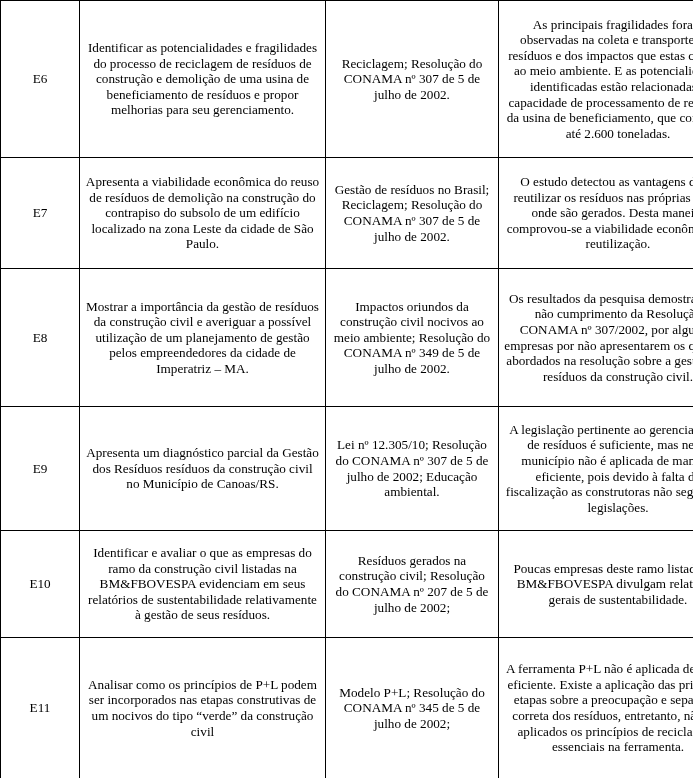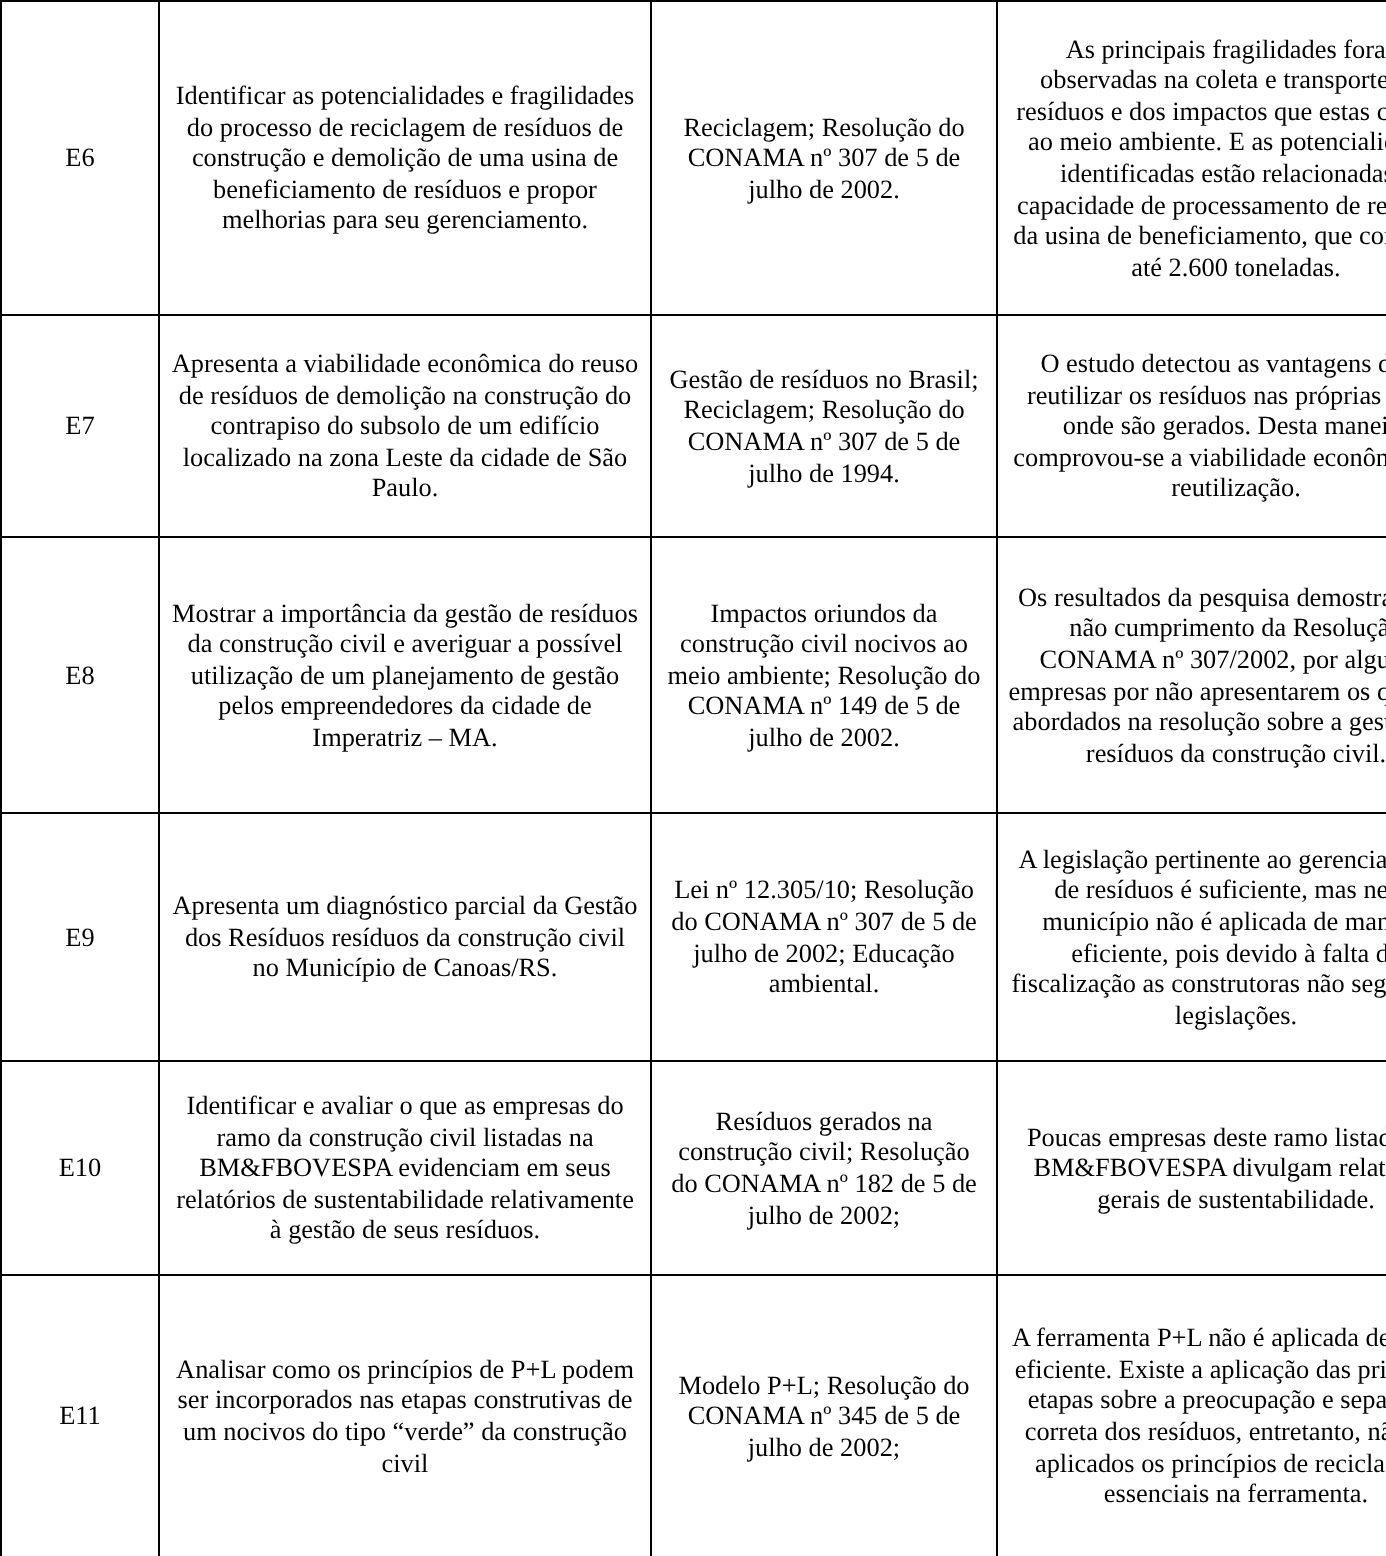--- a/index.html
+++ b/index.html
@@ -77,36 +77,36 @@
     </tr>
 
     <tr class="row-e7">
       <td class="col-id">
         <span class="cell-text">E7</span>
       </td>
       <td class="col-obj">
         <span class="cell-text">Apresenta a viabilidade econômica do reuso de resíduos de demolição na construção do contrapiso do subsolo de um edifício localizado na zona Leste da cidade de São Paulo.</span>
       </td>
       <td class="col-key">
-        <span class="cell-text">Gestão de resíduos no Brasil; Reciclagem; Resolução do CONAMA nº 307 de 5 de julho de 1994.</span>
+        <span class="cell-text">Gestão de resíduos no Brasil; Reciclagem; Resolução do CONAMA nº 307 de 5 de julho de 2002.</span>
       </td>
       <td class="col-res">
         <span class="cell-text">O estudo detectou as vantagens de se reutilizar os resíduos nas próprias obras onde são gerados. Desta maneira comprovou-se a viabilidade econômica da reutilização.</span>
       </td>
     </tr>
 
     <tr class="row-e8">
       <td class="col-id">
         <span class="cell-text">E8</span>
       </td>
       <td class="col-obj">
         <span class="cell-text">Mostrar a importância da gestão de resíduos da construção civil e averiguar a possível utilização de um planejamento de gestão pelos empreendedores da cidade de Imperatriz – MA.</span>
       </td>
       <td class="col-key">
-        <span class="cell-text">Impactos oriundos da construção civil nocivos ao meio ambiente; Resolução do CONAMA nº 149 de 5 de julho de 2002.</span>
+        <span class="cell-text">Impactos oriundos da construção civil nocivos ao meio ambiente; Resolução do CONAMA nº 349 de 5 de julho de 2002.</span>
       </td>
       <td class="col-res">
         <span class="cell-text">Os resultados da pesquisa demostraram o não cumprimento da Resolução CONAMA nº 307/2002, por algumas empresas por não apresentarem os quesitos abordados na resolução sobre a gestão dos resíduos da construção civil.</span>
       </td>
     </tr>
 
     <tr class="row-e9">
       <td class="col-id">
         <span class="cell-text">E9</span>
       </td>
@@ -122,21 +122,21 @@
     </tr>
 
     <tr class="row-e10">
       <td class="col-id">
         <span class="cell-text">E10</span>
       </td>
       <td class="col-obj">
         <span class="cell-text">Identificar e avaliar o que as empresas do ramo da construção civil listadas na BM&amp;FBOVESPA evidenciam em seus relatórios de sustentabilidade relativamente à gestão de seus resíduos.</span>
       </td>
       <td class="col-key">
-        <span class="cell-text">Resíduos gerados na construção civil; Resolução do CONAMA nº 182 de 5 de julho de 2002;</span>
+        <span class="cell-text">Resíduos gerados na construção civil; Resolução do CONAMA nº 207 de 5 de julho de 2002;</span>
       </td>
       <td class="col-res">
         <span class="cell-text">Poucas empresas deste ramo listadas na BM&amp;FBOVESPA divulgam relatórios gerais de sustentabilidade.</span>
       </td>
     </tr>
 
     <tr class="row-e11">
       <td class="col-id">
         <span class="cell-text">E11</span>
       </td>

